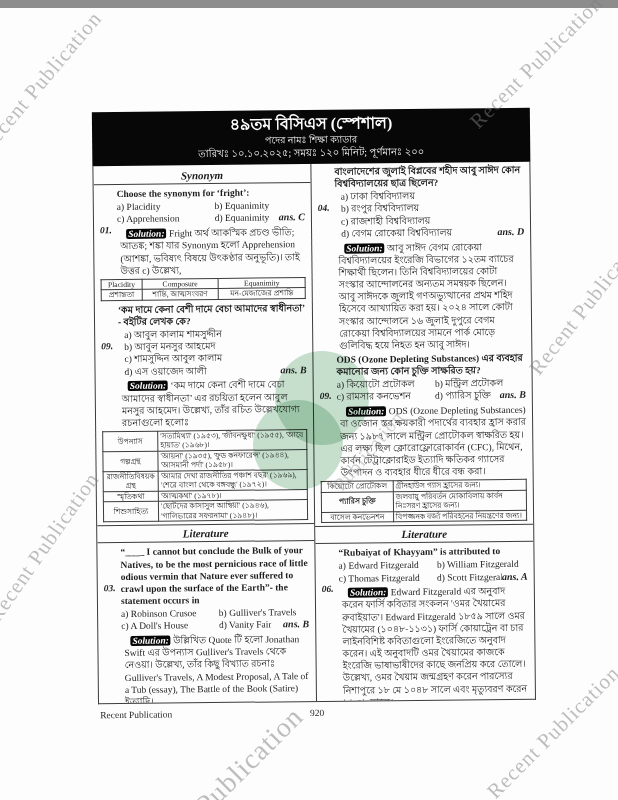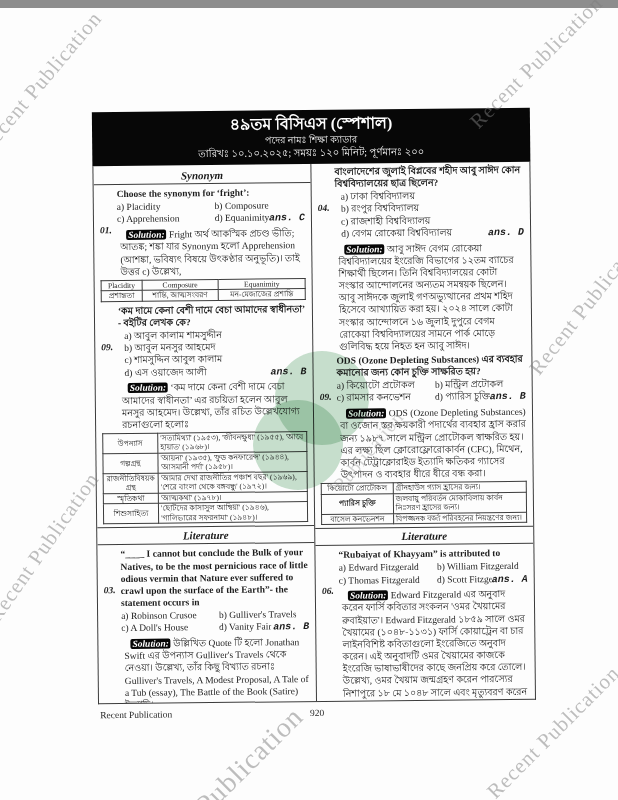--- a/index.html
+++ b/index.html
@@ -35,21 +35,21 @@
            padding:1px 0;margin:0 -6px 3px -6px;border-bottom:1px solid #3c3c3c;}
   .sechead.mid{border-top:1px solid #3c3c3c;margin-top:3px;}
   .q{position:relative;padding-left:17px;margin-bottom:2px;}
   .qnum{position:absolute;left:0;top:0;font-weight:bold;font-style:italic;margin-top:36px;}
   .qtext{font-weight:bold;}
   .opts{margin-top:1px;}
   .oline{display:flex;align-items:baseline;}
   .oline .o1{flex:0 0 52%;}
   .optrow{display:flex;align-items:baseline;padding-left:6px;}
   .opt{white-space:nowrap;overflow:hidden;}
-  .ans{margin-left:auto;font-weight:bold;font-style:italic;font-size:10px;white-space:nowrap;font-family:Liberation Mono, monospace;}
+  .ans{margin-left:auto;font-weight:bold;font-style:italic;font-size:10px;white-space:nowrap;}
   .sol{padding-left:20px;text-indent:-20px;margin:1px 0 2px 0;}
   .sol-label{background:#070707;color:#fff;font-weight:bold;font-style:italic;
              padding:0 2px;border-radius:2px;margin-left:26px;}
   table{width:100%;border-collapse:collapse;font-size:7.6px;line-height:1.25;
         margin:2px 0 3px 0;}
   td,th{border:1px solid #3c3c3c;padding:0 2px;vertical-align:middle;}
   th{font-weight:normal;text-align:center;}
   .t-head{text-align:center;width:27%;}
   .t-body{text-align:left;}
   .syn-table td{text-align:center;}
@@ -86,21 +86,21 @@
 
       <div class="col left">
         <div class="sechead">Synonym</div>
 
         <div class="q">
           <span class="qnum">01.</span>
           <span class="qtext">Choose the synonym for ‘fright’:</span>
           <div class="opts">
             <div class="oline">
               <span class="opt o1">a) Placidity</span>
-              <span class="opt">b) Composure</span>
+              <span class="opt">b) Equanimity</span>
             </div>
             <div class="oline">
               <span class="opt o1">c) Apprehension</span>
               <span class="opt">d) Equanimity</span>
               <span class="ans">ans. C</span>
             </div>
           </div>
         </div>
         <div class="sol">
           <span class="sol-label">Solution:</span>

